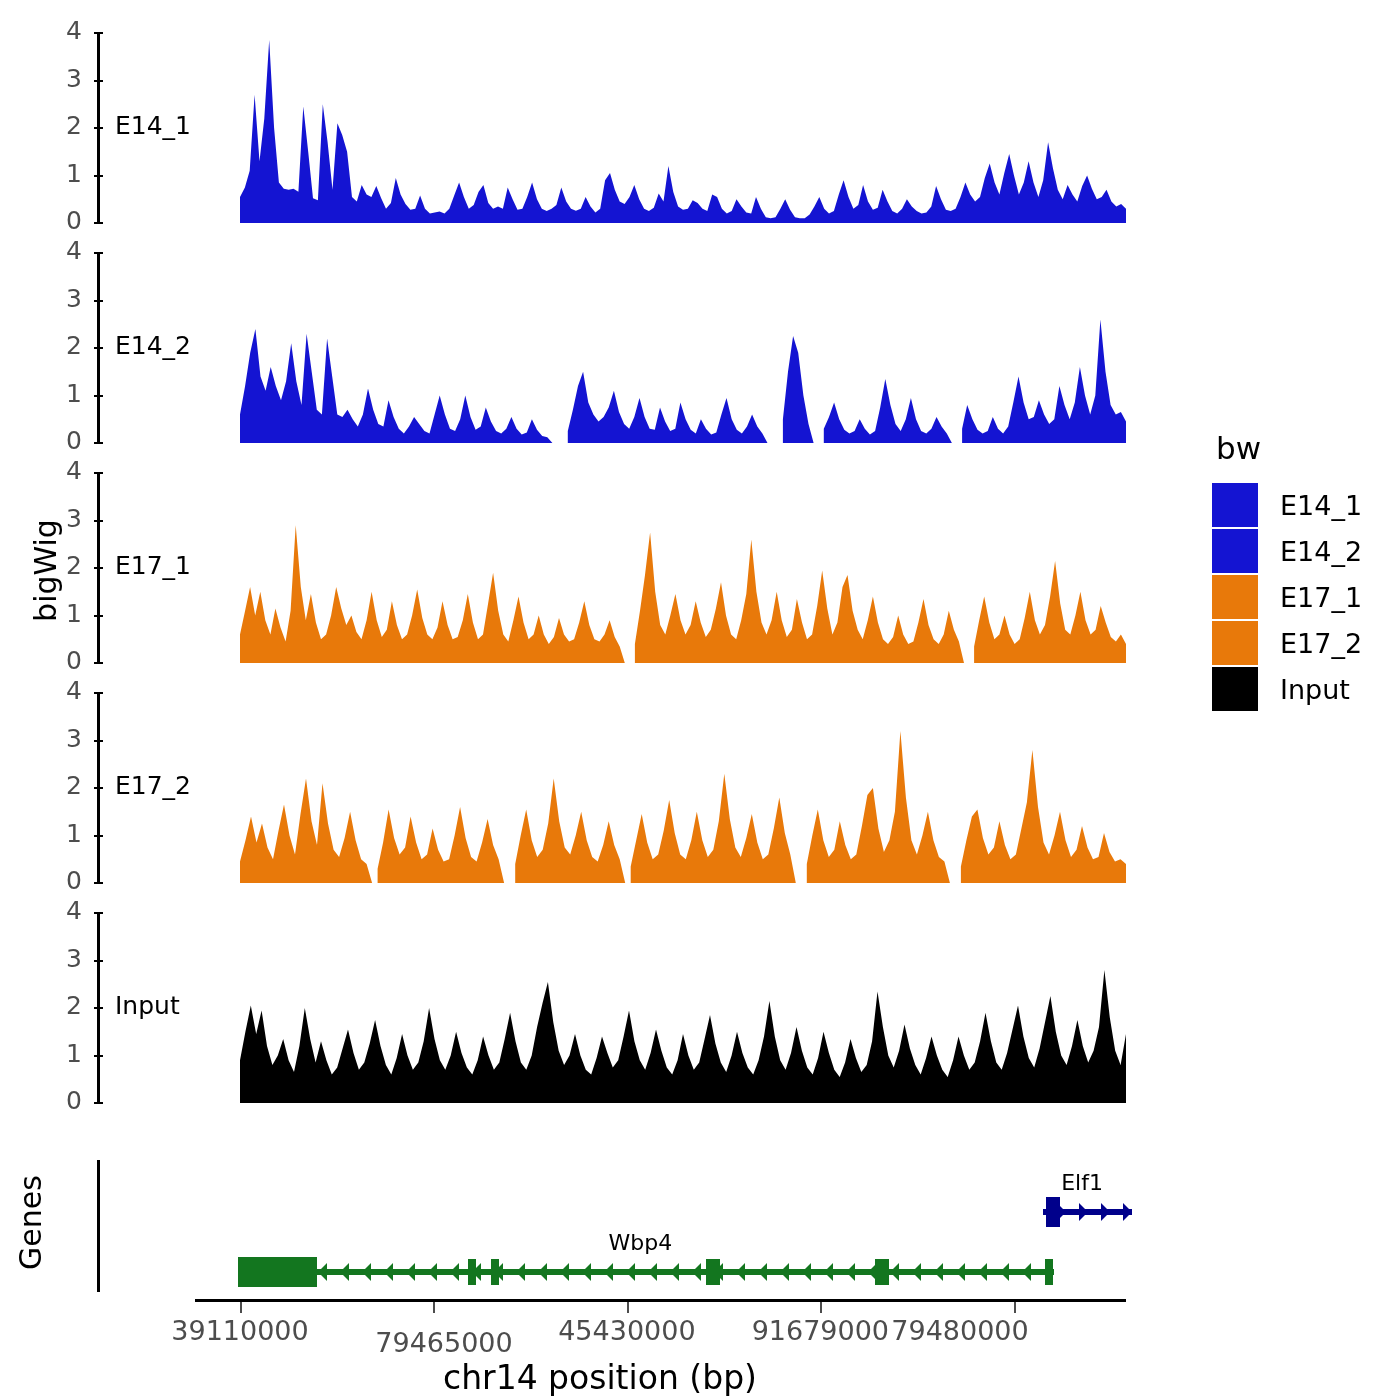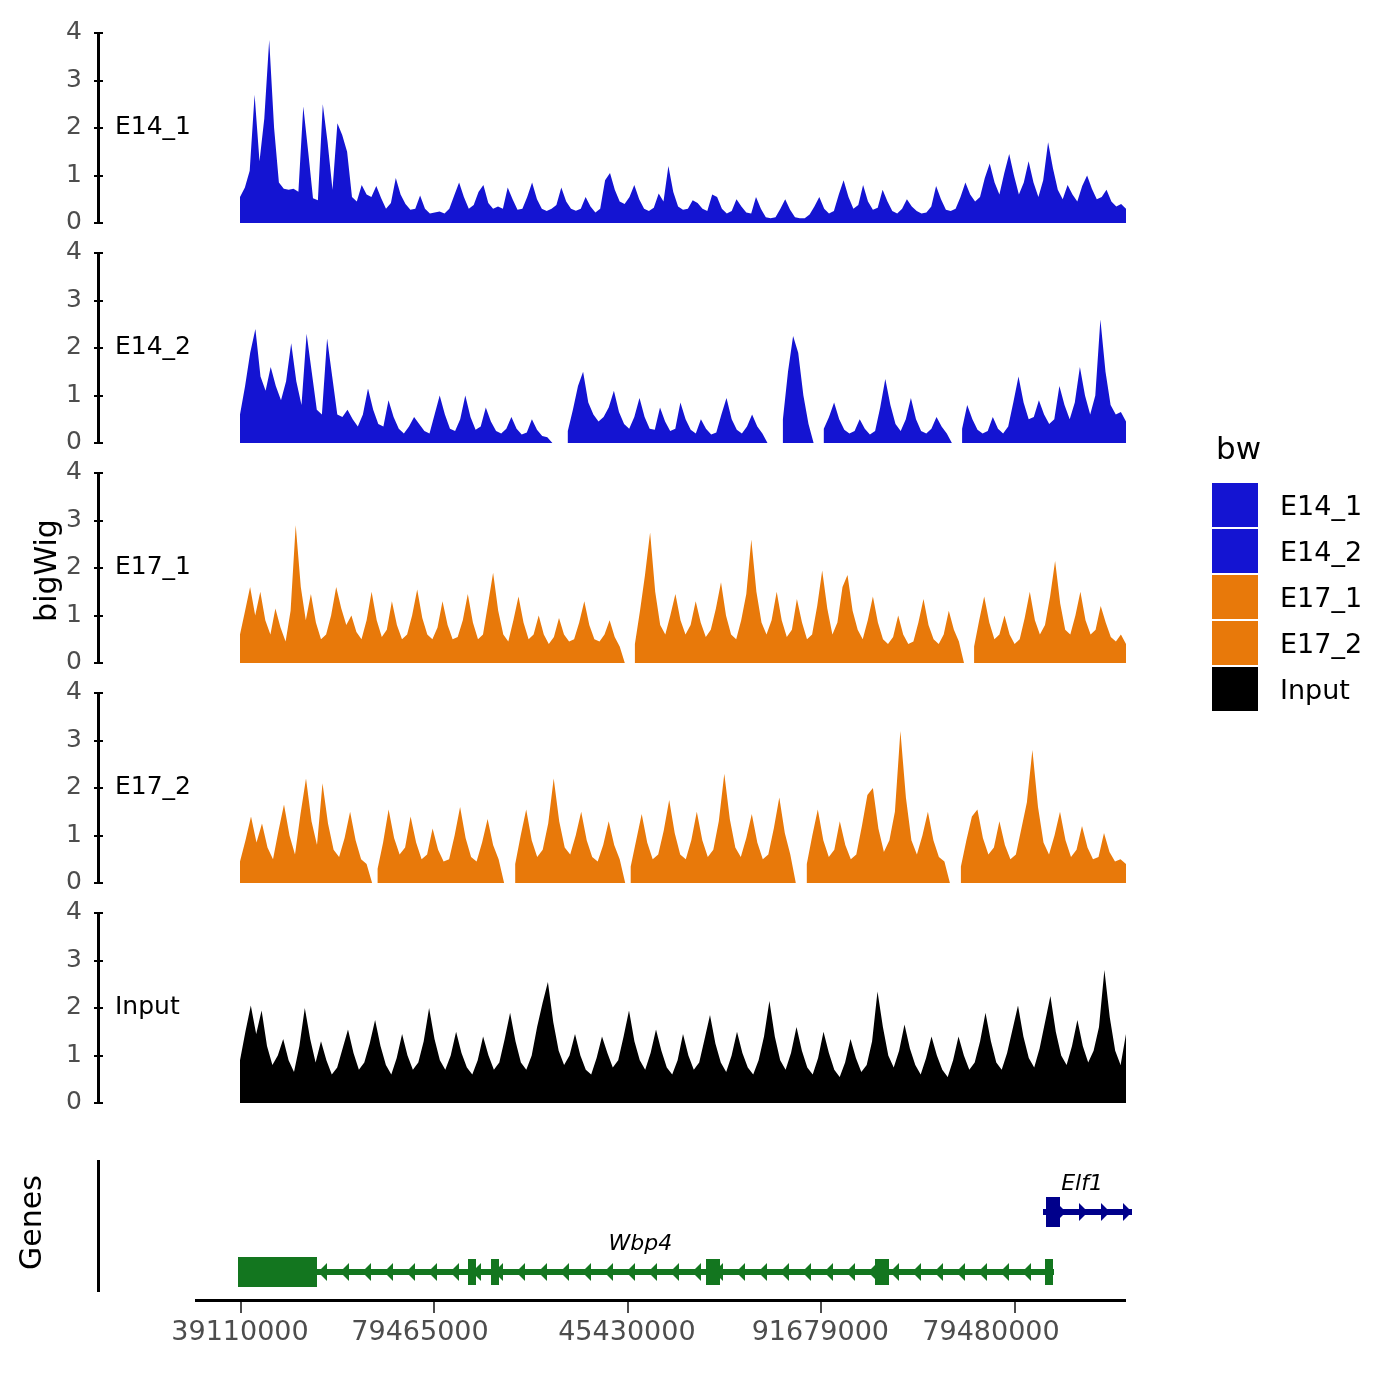--- a/index.html
+++ b/index.html
@@ -26,21 +26,21 @@
   #legend{position:absolute;left:1212px;top:430px;}
   .lg-title{font-size:31px;color:#000;margin:0 0 16px 4px;}
   .lg-row{display:flex;align-items:center;height:46px;}
   .lg-swatch{width:46px;height:44px;flex:0 0 46px;}
   .lg-text{font-size:27px;color:#000;margin-left:22px;white-space:nowrap;}
 
   
   #genespanel{position:absolute;left:97px;}
   .gene-body{position:absolute;height:6px;}
   .gene-exon{position:absolute;}
-  .gene-name{position:absolute;font-size:22px;color:#000;white-space:nowrap;font-style:italic;}
+  .gene-name{position:absolute;font-size:22px;color:#000;white-space:nowrap;}
 
   
   #xaxis{position:absolute;left:195px;top:1299px;width:931px;height:3px;background:#000;}
   .xtick{position:absolute;top:1302px;width:2px;height:11px;background:#4d4d4d;}
   .xticklab{position:absolute;top:1315px;font-size:27px;color:#4d4d4d;text-align:center;width:200px;}
   #xtitle{position:absolute;top:1358px;left:0;width:1200px;text-align:center;font-size:33px;color:#000;}
 </style>
 </head>
 <body>
 
@@ -205,28 +205,29 @@
         <div class="gene-exon" style="left: 947.751px; top: 99px; width: 8px; height: 26px; background: rgb(19, 118, 31);"></div>
         <div class="gene-name" style="left: 511.507px; top: 70px;">Wbp4</div>
       </div>
   </div>
 
   <div id="xaxis"></div>
   <div id="xticks-host">
       <div class="xtick" style="left: 240px;"></div>
       <div class="xticklab" style="left: 140px;">39110000</div>
       <div class="xtick" style="left: 433.45px;"></div>
-      <div class="xticklab" style="left: 320px;">79465000</div>
+      <div class="xticklab" style="left: 344px; margin-top: 12px;">79465000</div>
       <div class="xtick" style="left: 626.9px;"></div>
       <div class="xticklab" style="left: 526.9px;">45430000</div>
       <div class="xtick" style="left: 820.349px;"></div>
       <div class="xticklab" style="left: 720.349px;">91679000</div>
       <div class="xtick" style="left: 1013.8px;"></div>
-      <div class="xticklab" style="left: 891px;">79480000</div>
+      <div class="xticklab" style="left: 860px;">79480000</div>
     </div>
+  <div id="xtitle">chr14 position (bp)</div>
 
   <div id="legend">
     <div class="lg-title">bw</div>
     <div id="legend-host">
         <div class="lg-row">
           <div class="lg-swatch" style="background: rgb(20, 20, 210);"></div>
           <div class="lg-text">E14_1</div>
         </div>
         <div class="lg-row">
           <div class="lg-swatch" style="background: rgb(20, 20, 210);"></div>

